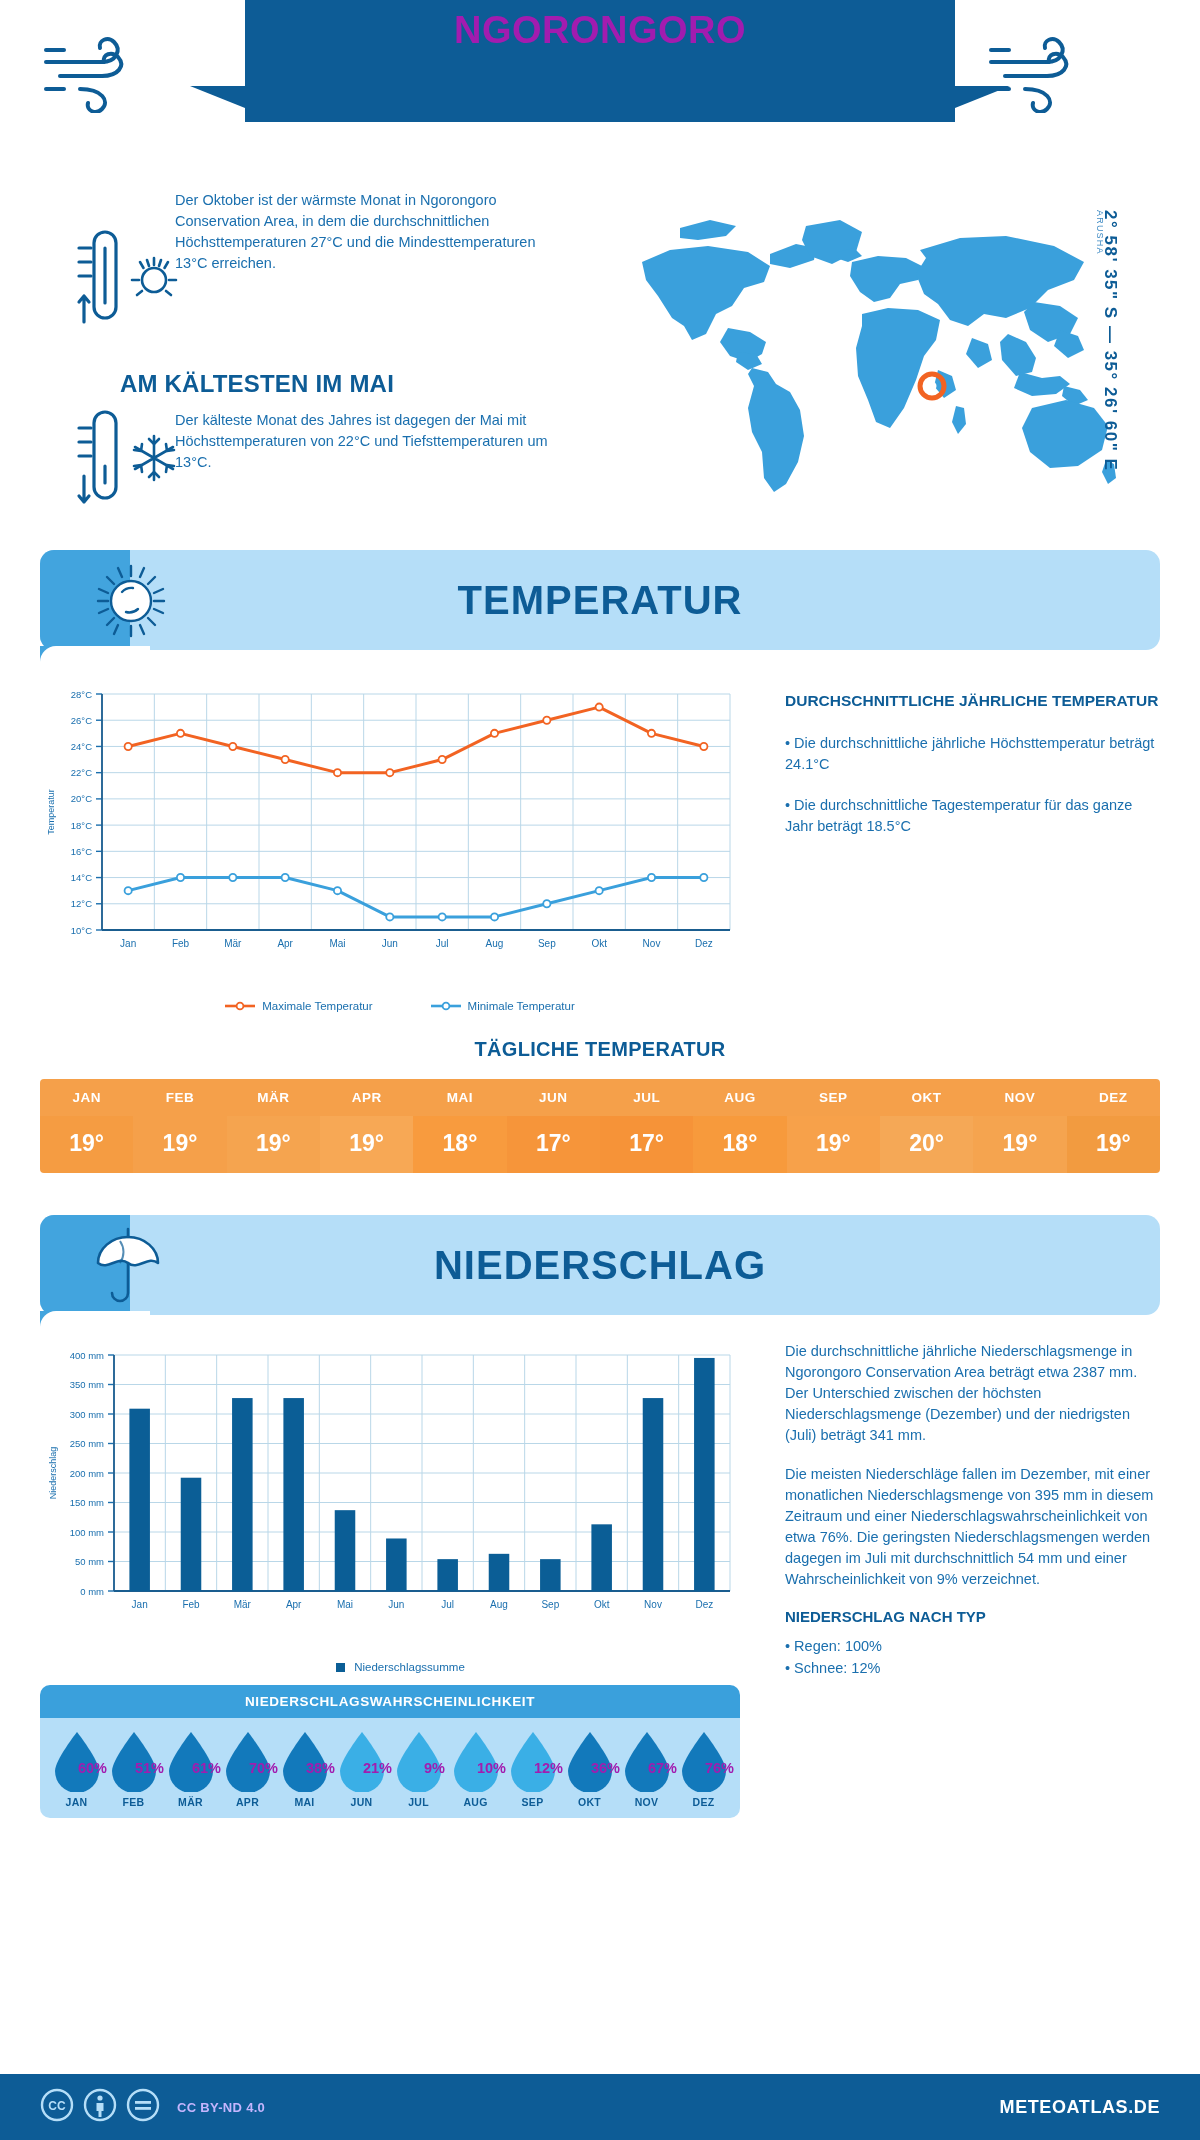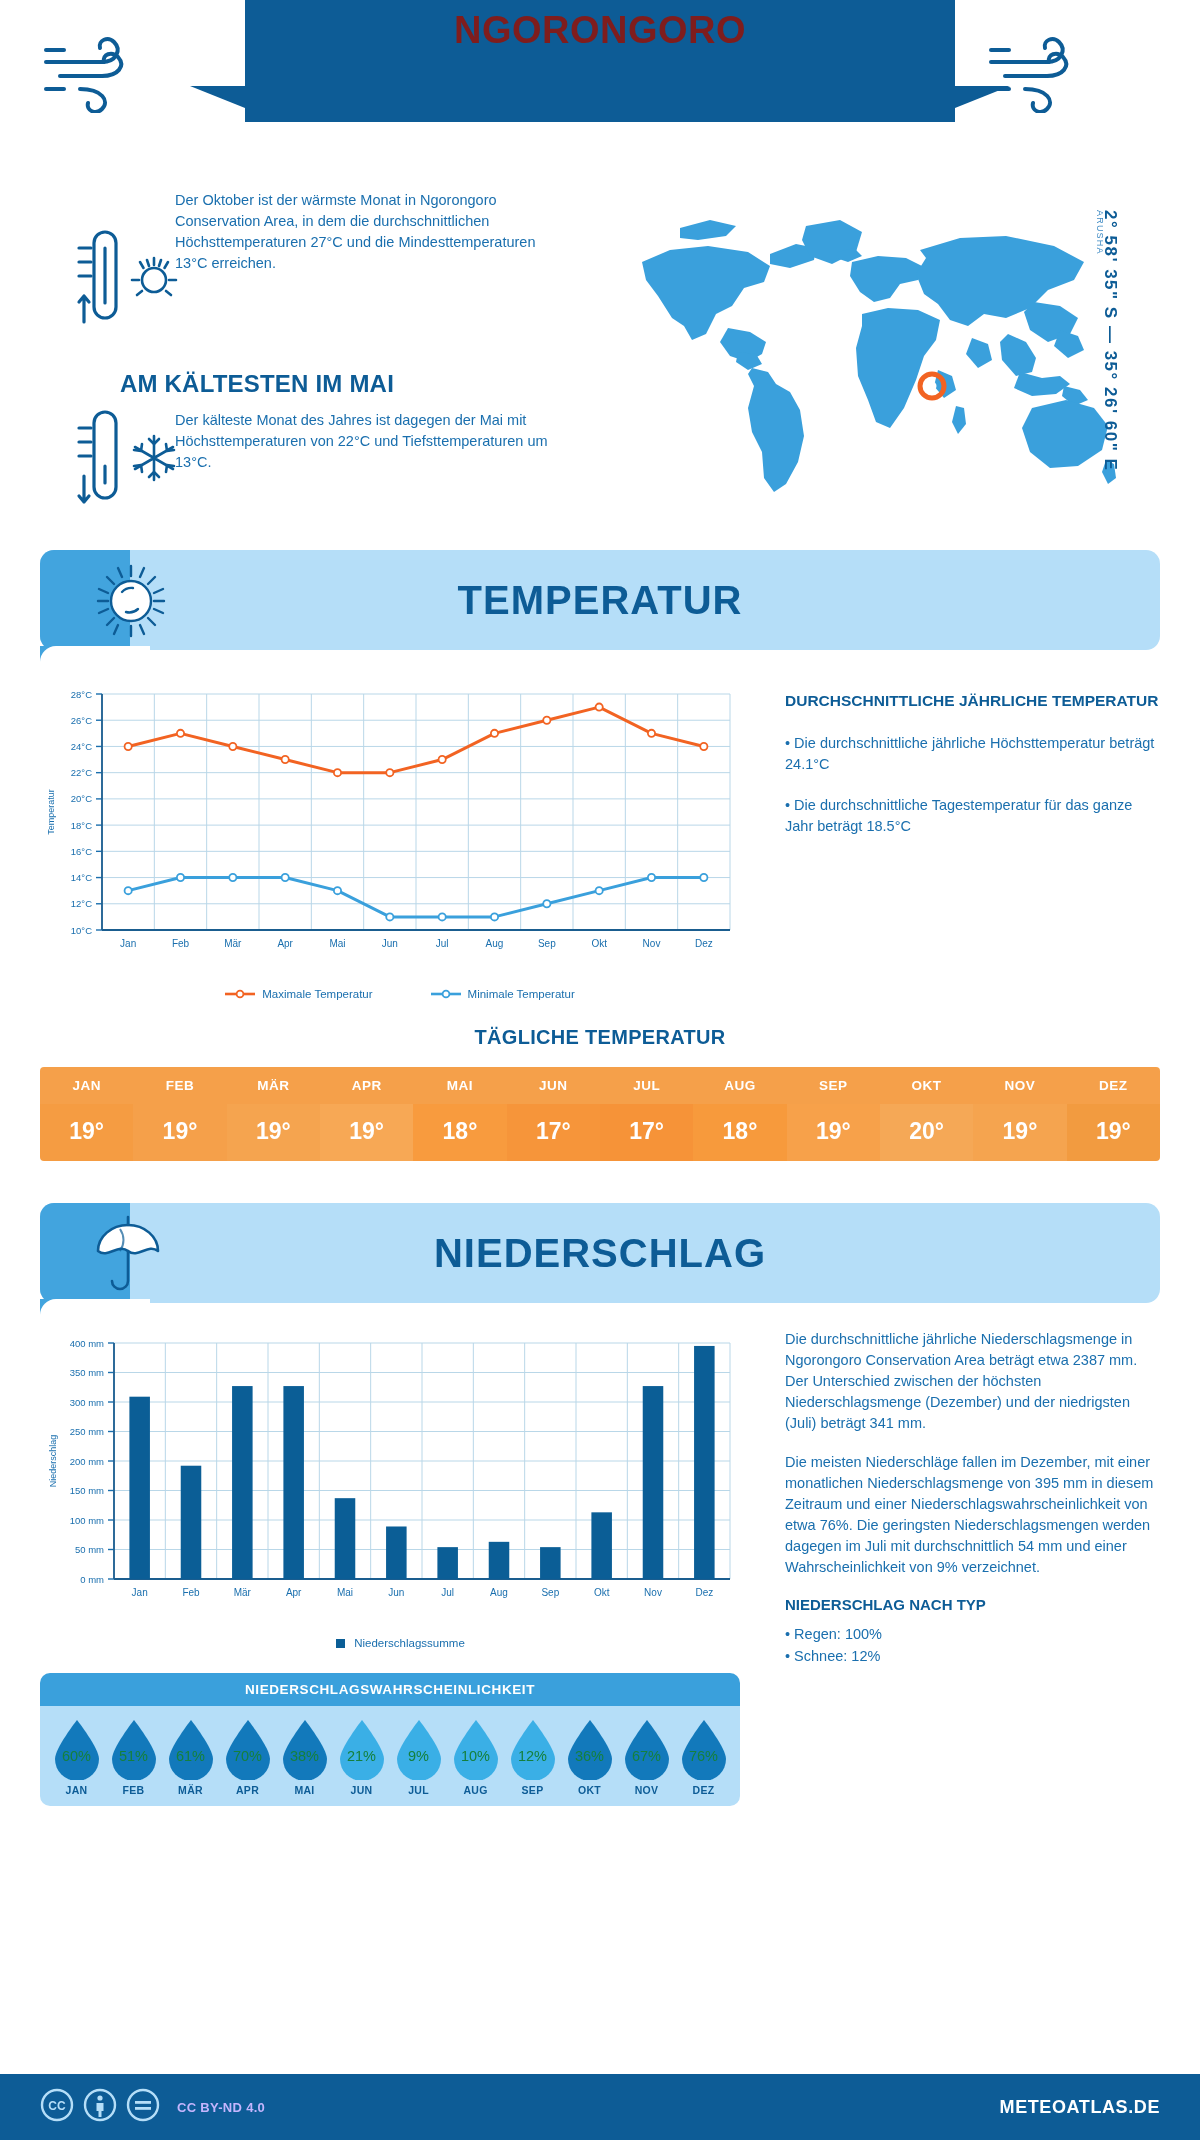--- a/index.html
+++ b/index.html
@@ -44,21 +44,21 @@
     left: 955px; top: 86px;
     width: 0; height: 0;
     border-top: 22px solid #0d5c96;
     border-right: 55px solid transparent;
   }
   .header-title {
     position: absolute;
     left: 245px; top: 10px;
     width: 710px;
     text-align: center;
-    color: #7f1d1d;
+    color: #a21caf;
     font-size: 38px;
     font-weight: bold;
     line-height: 40px;
     letter-spacing: 0.5px;
   }
   .header-sub {
     position: absolute;
     left: 245px; top: 122px;
     width: 710px;
     text-align: center;
@@ -194,21 +194,21 @@
     color: #1a6fae;
     margin-bottom: 20px;
   }
 
   svg text { font-family: "Liberation Sans", sans-serif; }
 
   .legend-row {
     display: flex;
     justify-content: center;
     gap: 58px;
-    margin-top: 4px;
+    margin-top: 16px;
   }
   .legend-item { display: flex; align-items: center; gap: 7px; font-size: 11.5px; color: #1a6fae; }
 
   
   .daily-title {
     text-align: center;
     font-size: 20px;
     font-weight: bold;
     color: #0d5c96;
     margin-top: 26px;
@@ -266,27 +266,27 @@
   .prob-body {
     background: #b5def8;
     display: flex;
     padding: 12px 8px 10px 8px;
   }
   .prob-cell { flex: 1; text-align: center; position: relative; }
   .drop { position: relative; width: 52px; height: 62px; margin: 0 auto; }
   .drop svg { position: absolute; left: 0; top: 0; }
   .drop .pv {
     position: absolute;
-    left: 0; top: 0;
+    left: 16px; top: 0;
     width: 52px; height: 62px;
     display: flex; align-items: center; justify-content: center;
     padding-top: 14px;
-    color: #15803d;
+    color: #a21caf;
     font-size: 14.5px;
-    font-weight: normal;
+    font-weight: bold;
   }
   .prob-month {
     font-size: 10.5px;
     font-weight: bold;
     color: #0d5c96;
     margin-top: 4px;
     letter-spacing: 0.3px;
   }
 
   

